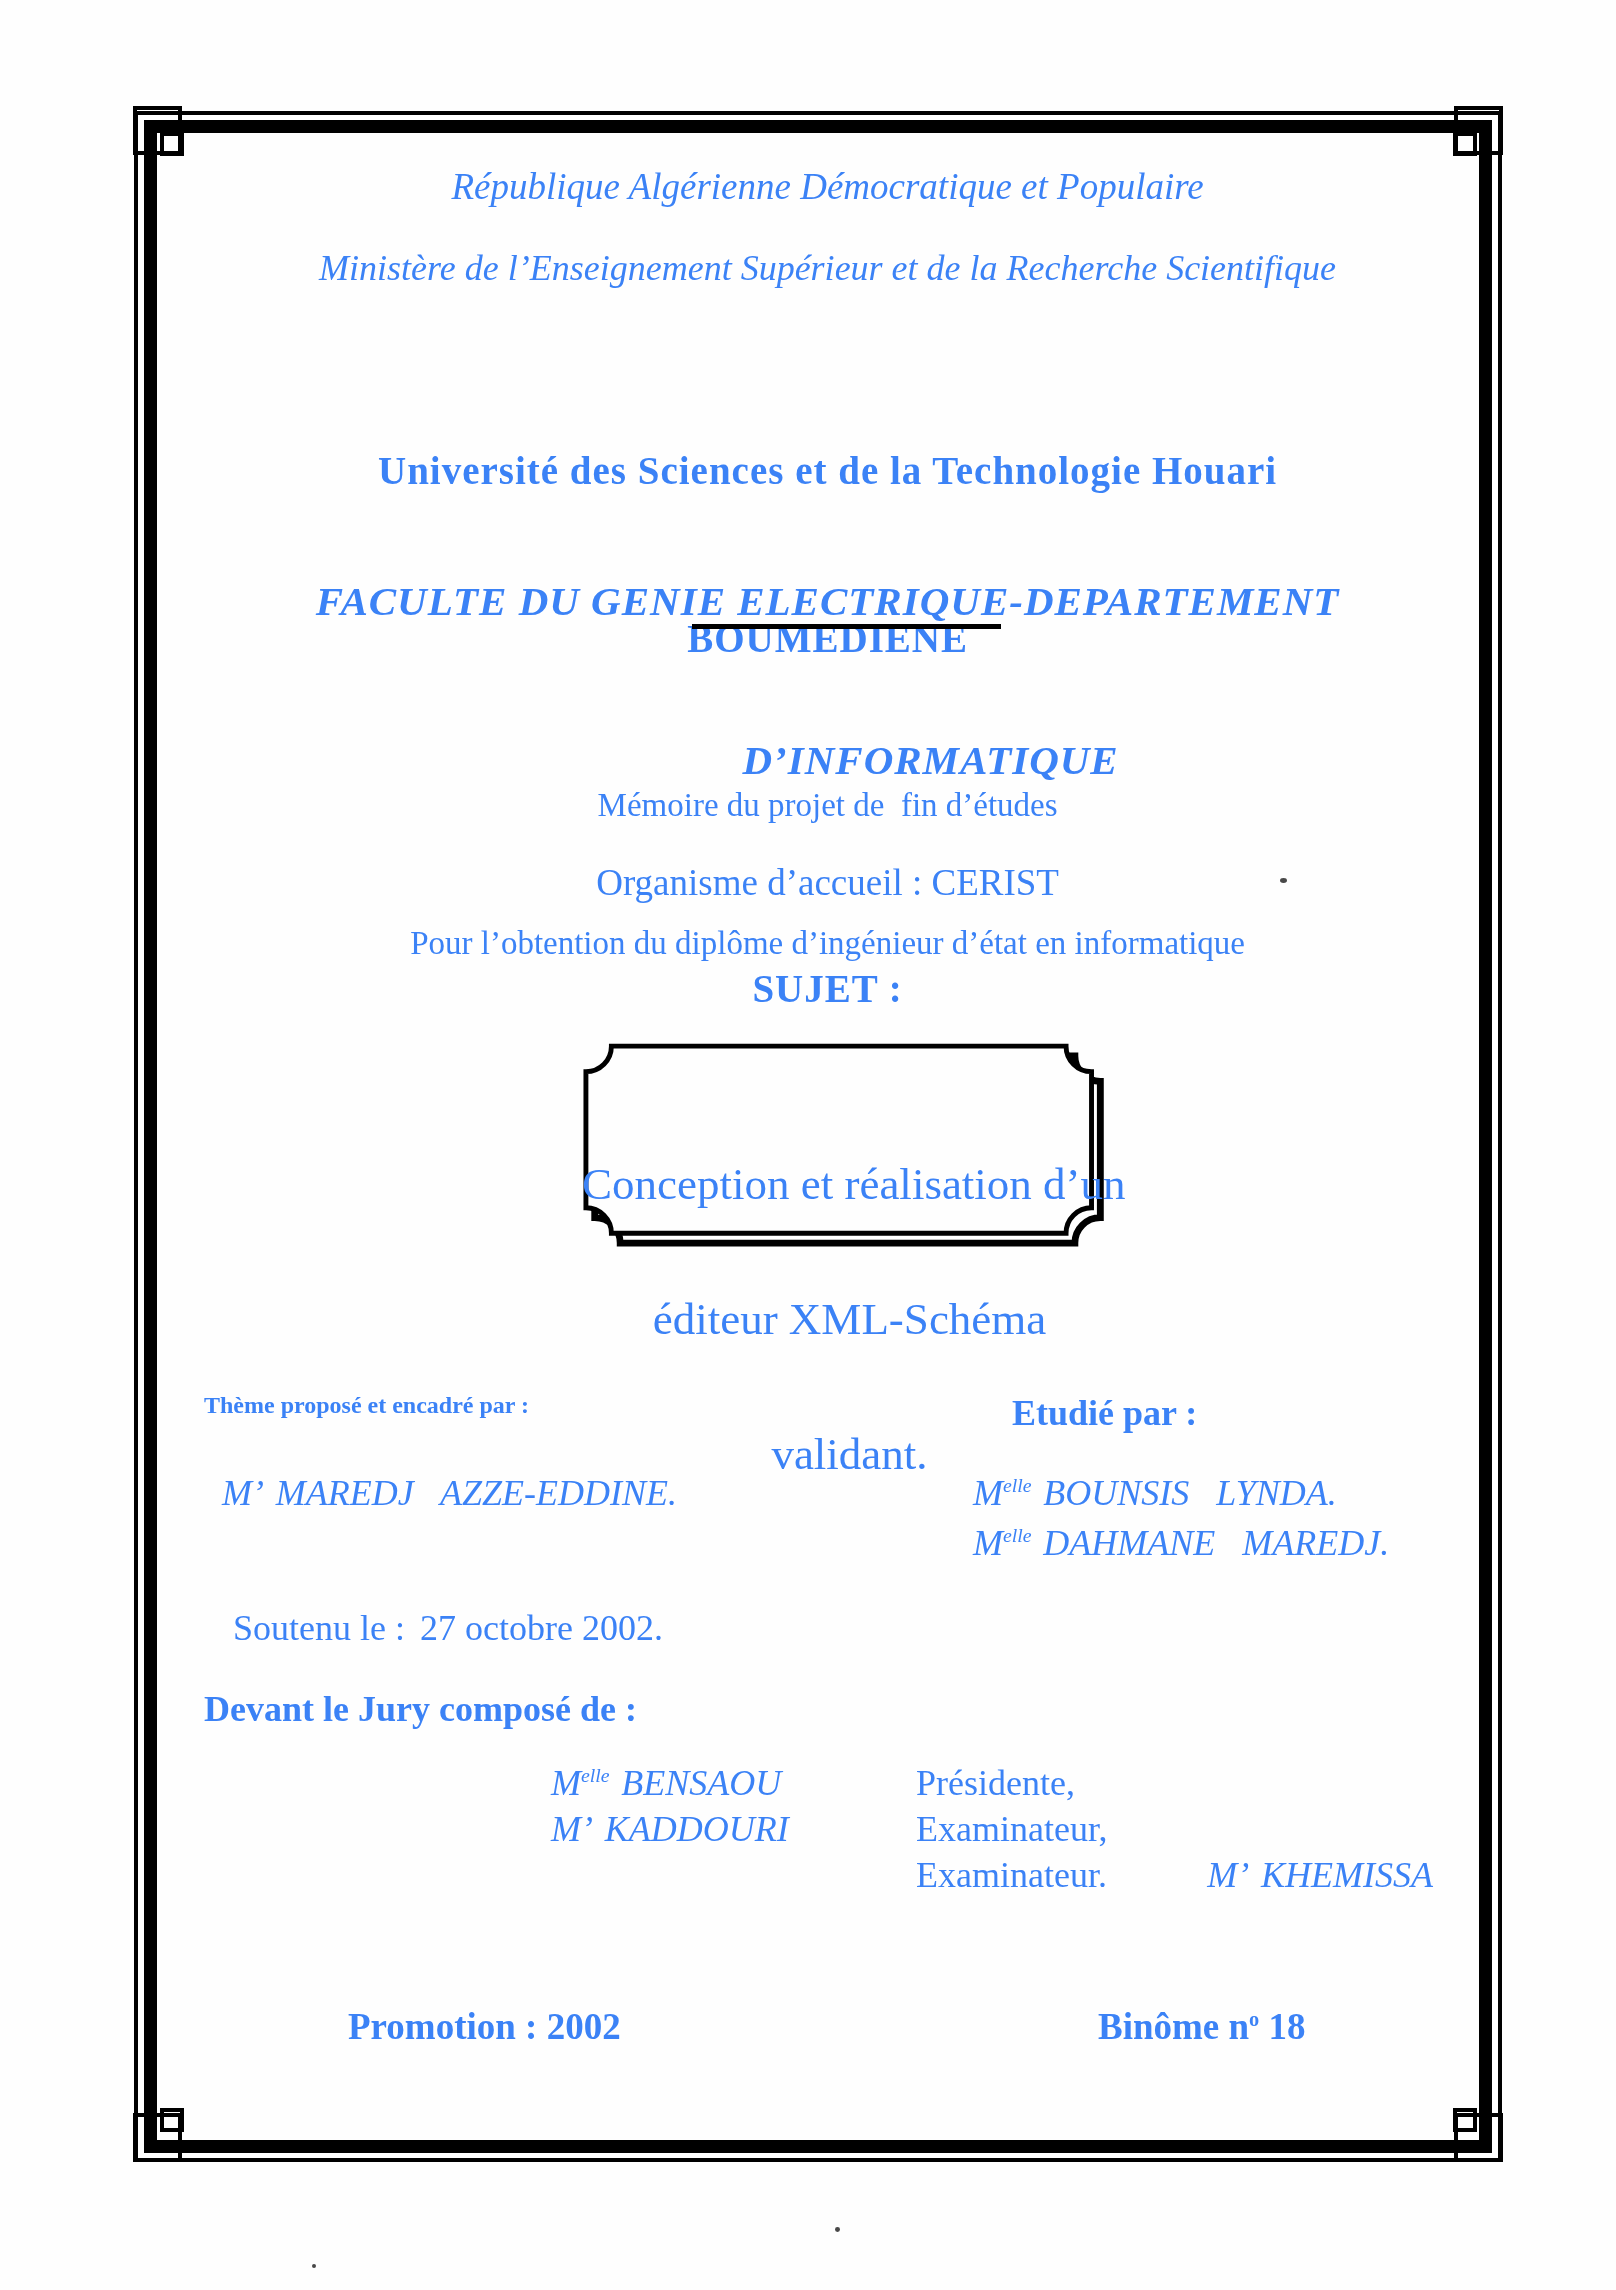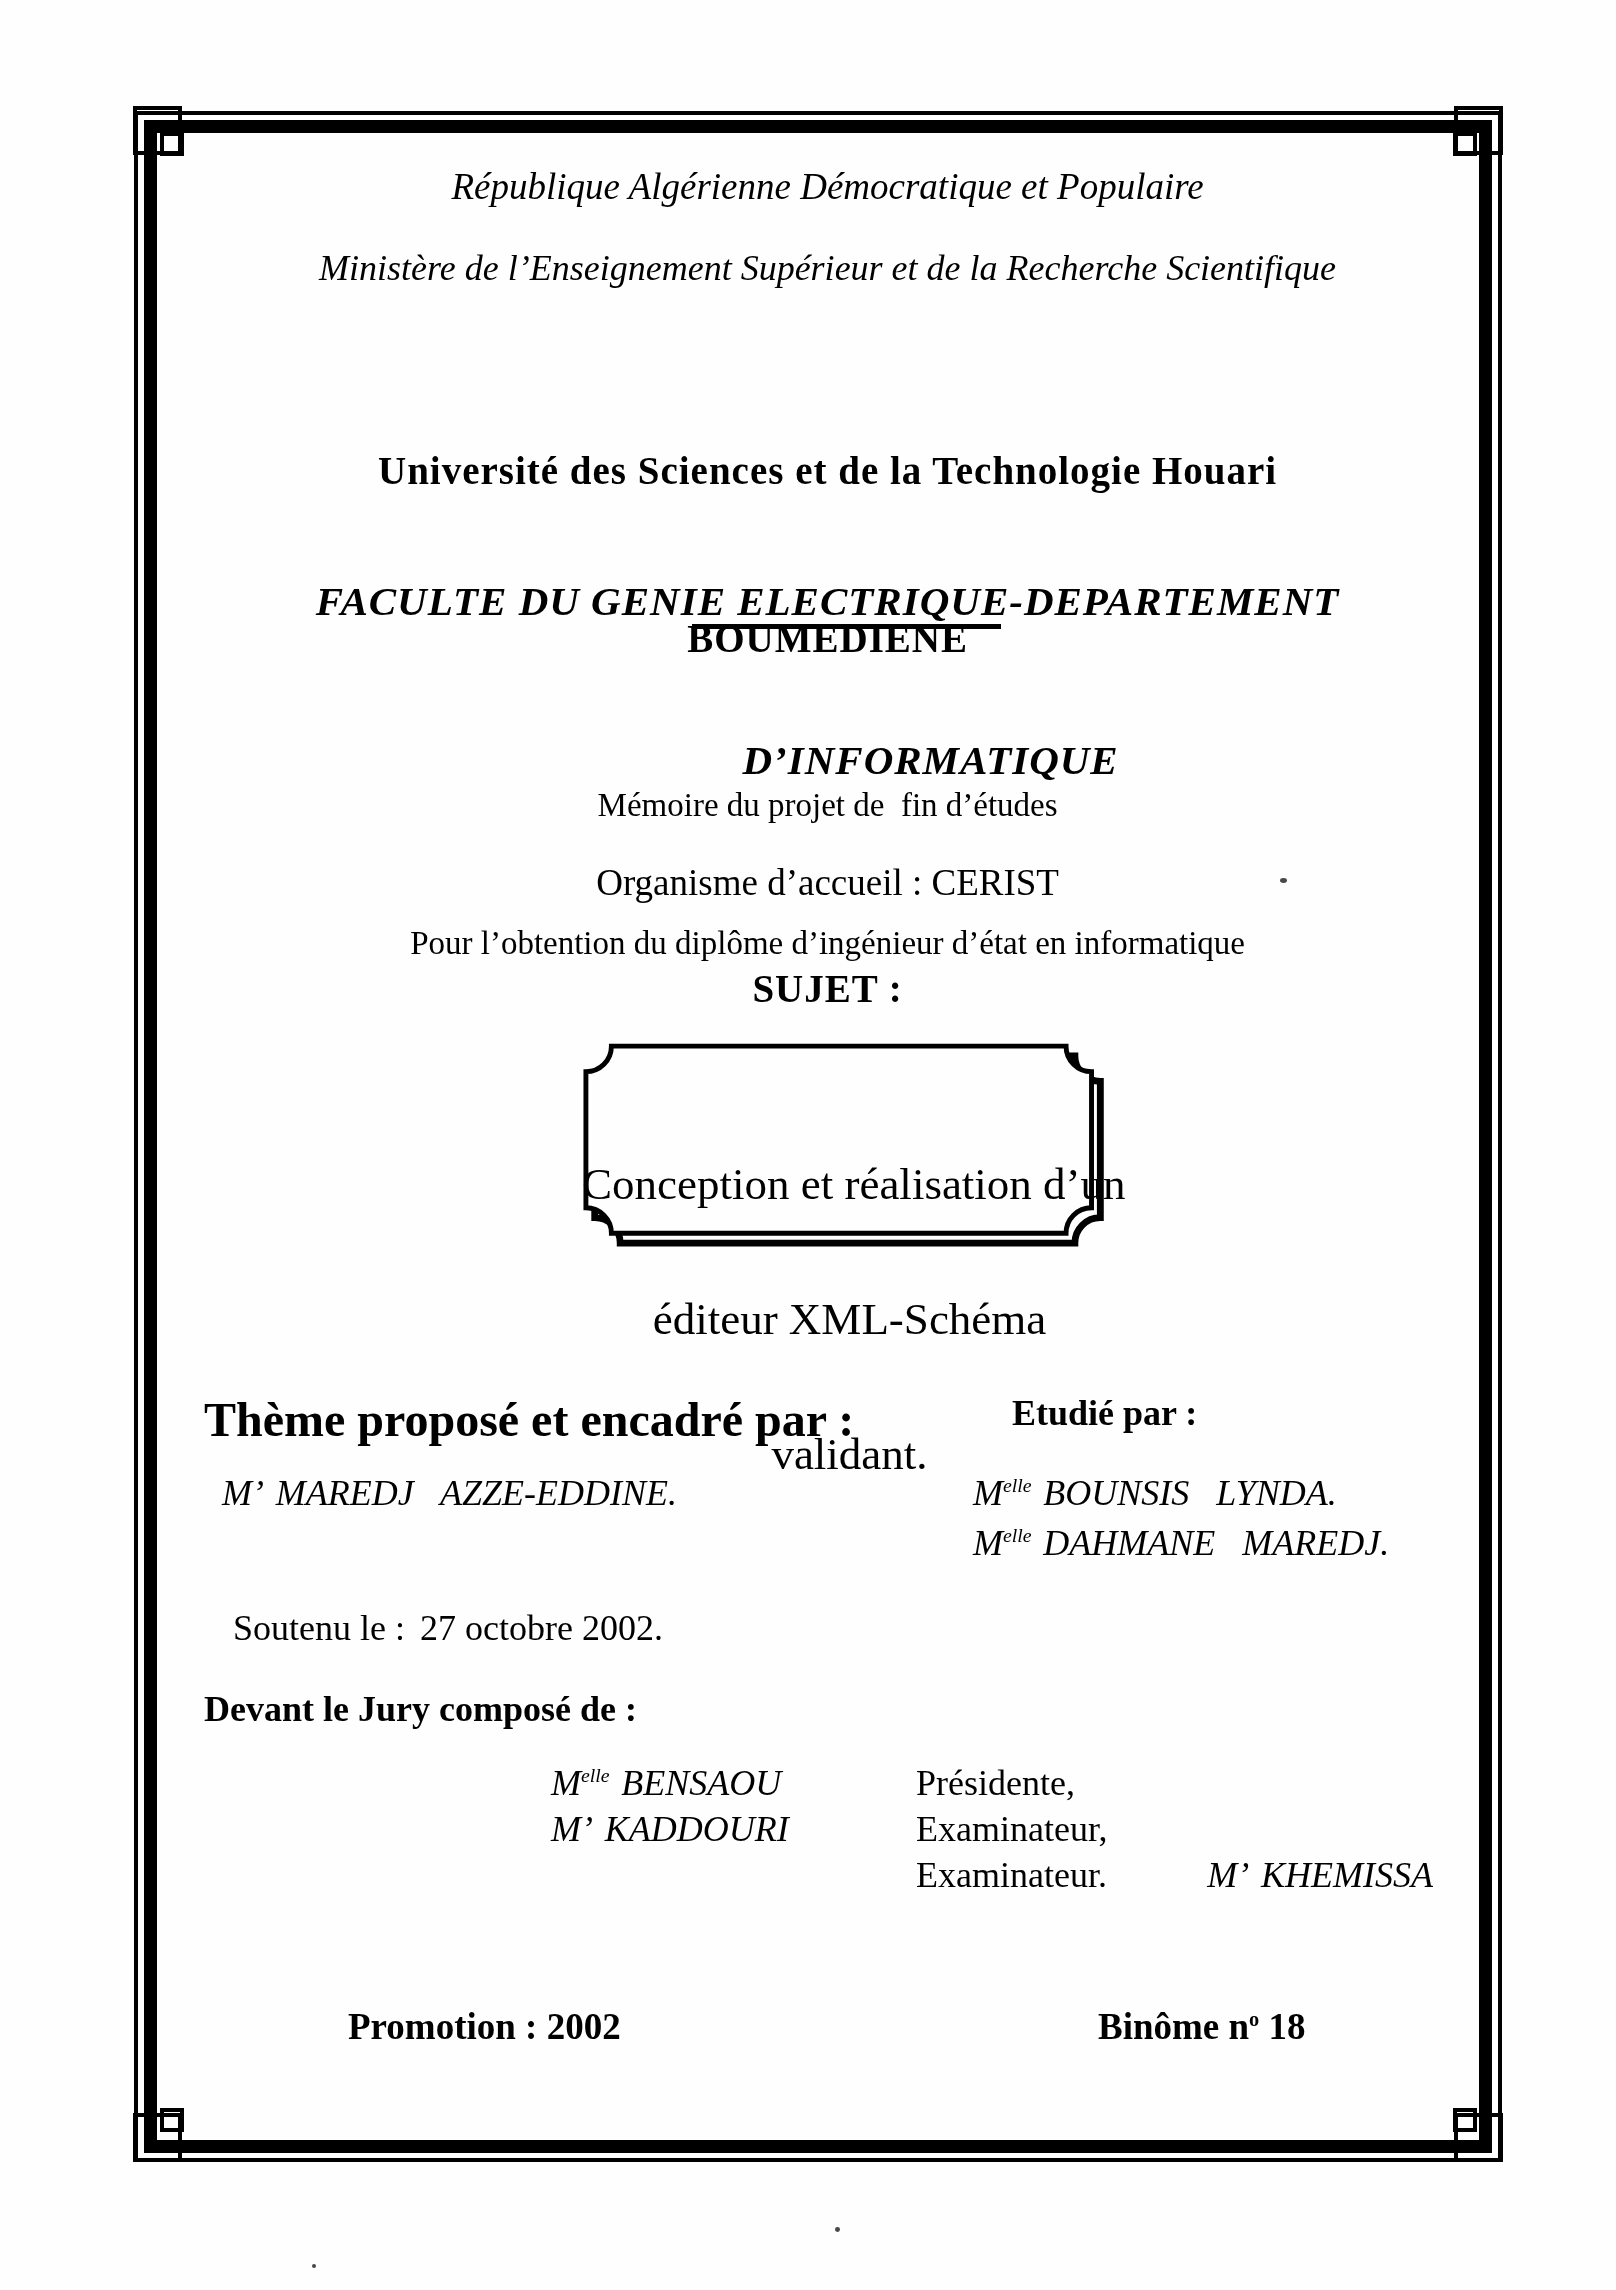--- a/index.html
+++ b/index.html
@@ -1,21 +1,21 @@
 <!DOCTYPE html>
 <html><head>
 <meta charset="utf-8">
 <style>
   html,body{margin:0;padding:0;background:#ffffff;}
   .page{
     position:relative;
     width:1616px;height:2291px;
     background:#fefefe;
     font-family:"Liberation Serif", serif;
-    color:#000000;
+    color:#3b82f6;
     overflow:hidden;
   }
   
   .frame-thin{
     position:absolute;left:134px;top:111px;width:1368px;height:2051px;
     border:4.9px solid #000;box-sizing:border-box;
   }
   .frame-thick{
     position:absolute;left:144px;top:120px;width:1348px;height:2033px;
     border:13.7px solid #000;box-sizing:border-box;
@@ -34,21 +34,21 @@
   .divider{position:absolute;left:692px;top:624px;width:309px;height:4.9px;background:#000;}
   .memoir{top:690px;font-size:33px;line-height:46px;}
   .organisme{top:861px;font-size:37px;}
   .sujet{top:966px;font-size:39px;font-weight:bold;letter-spacing:1px;}
   .subject-svg{position:absolute;left:582px;top:1041px;}
   .subject-text{
     position:absolute;left:582px;top:1041px;width:535px;
     padding-top:31px;box-sizing:border-box;
     font-size:45px;line-height:45px;text-align:center;white-space:pre;
   }
-  .label-theme{left:204px;top:1392px;font-size:48px;font-weight:bold;}
+  .label-theme{left:204px;top:1392px;font-size:24px;font-weight:bold;}
   .label-etudie{left:1012px;top:1392px;font-size:36px;font-weight:bold;}
   .name-line{font-size:36px;font-style:italic;}
   .supervisor{left:222px;top:1472px;}
   .student1{left:973px;top:1472px;}
   .student2{left:973px;top:1522px;}
   .soutenu{left:204px;top:1607px;font-size:36px;}
   .soutenu .date{font-weight:normal;margin-left:15px;}
   .devant{left:204px;top:1688px;font-size:36px;font-weight:bold;}
   .jury-row{position:absolute;left:551px;width:882px;font-size:36px;}
   .jury-row .jname{font-style:italic;}

